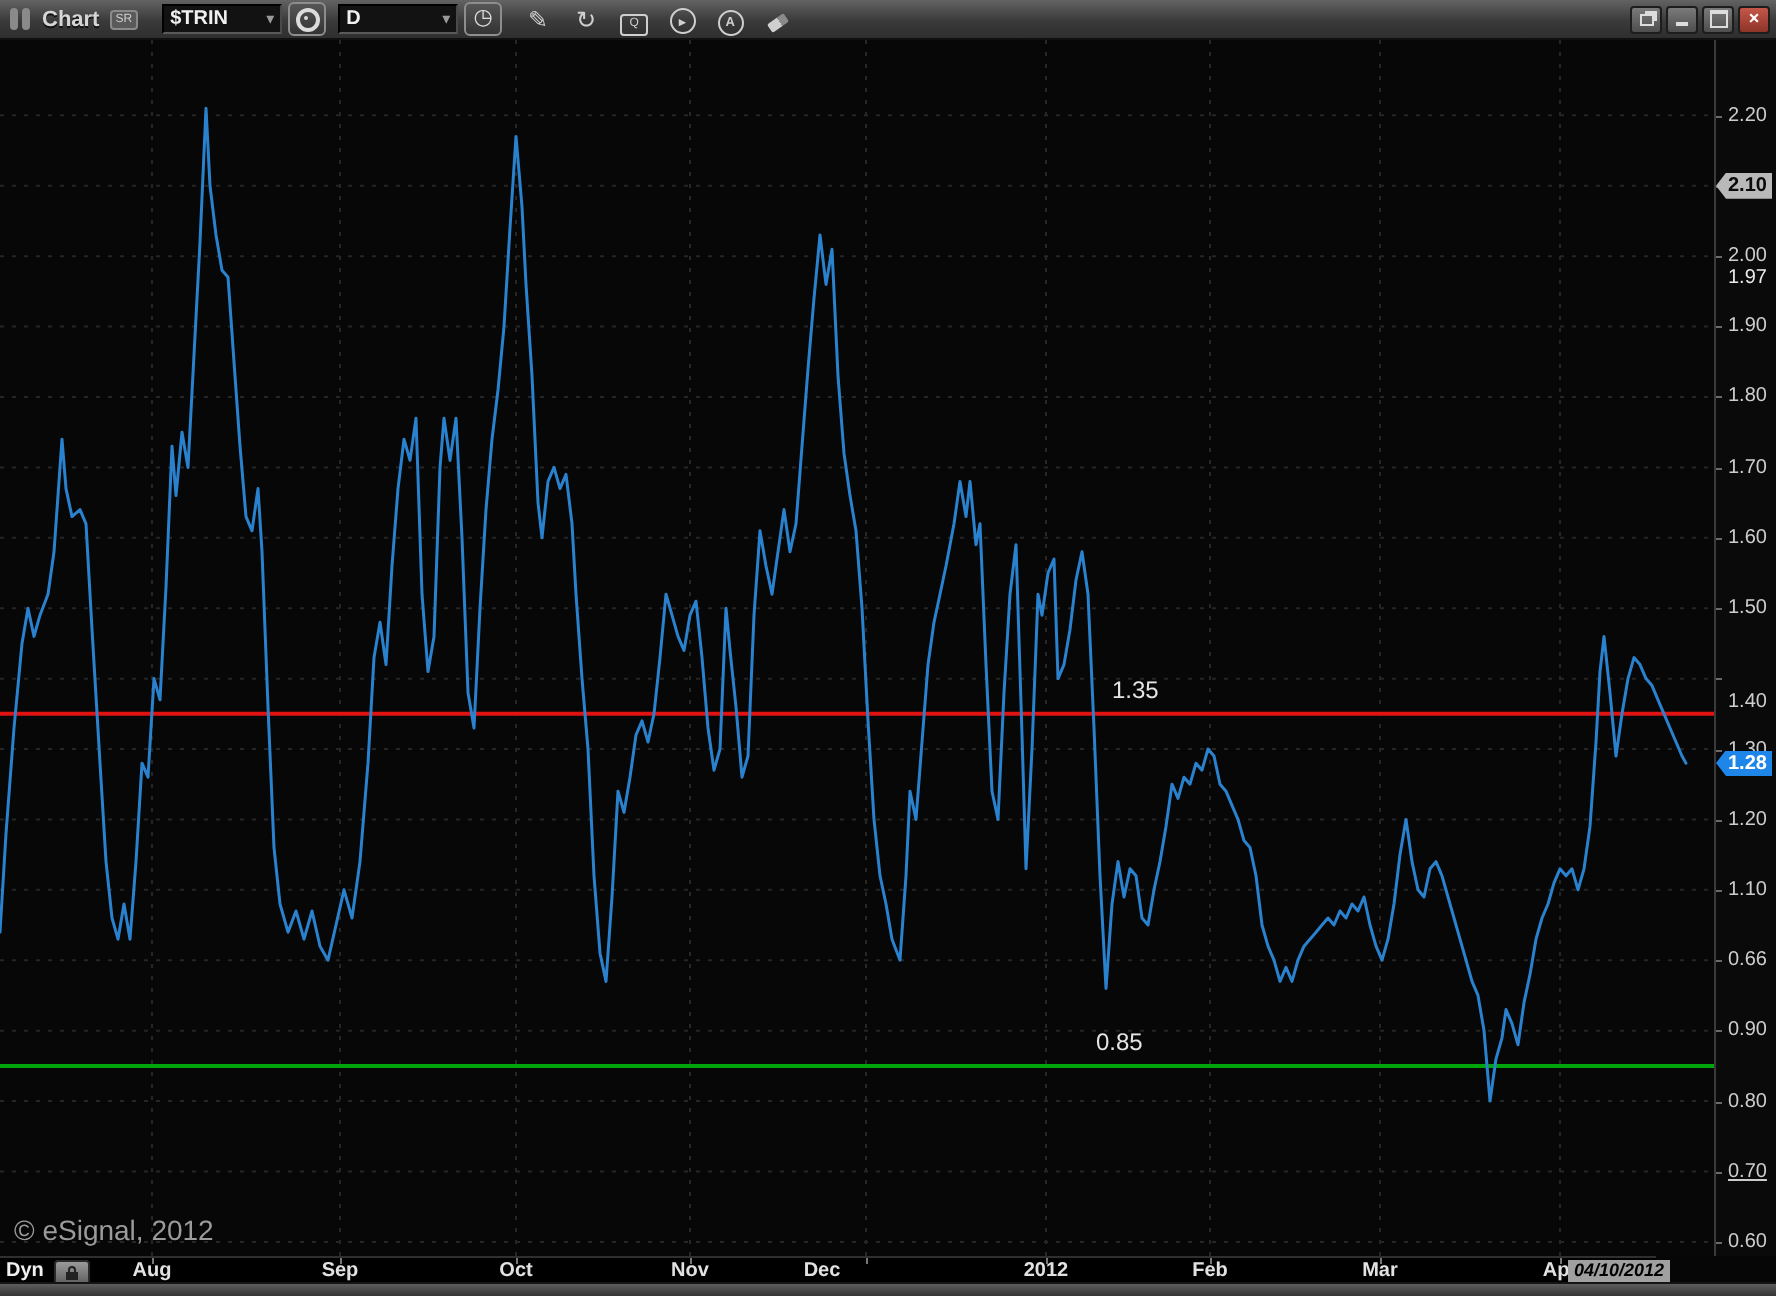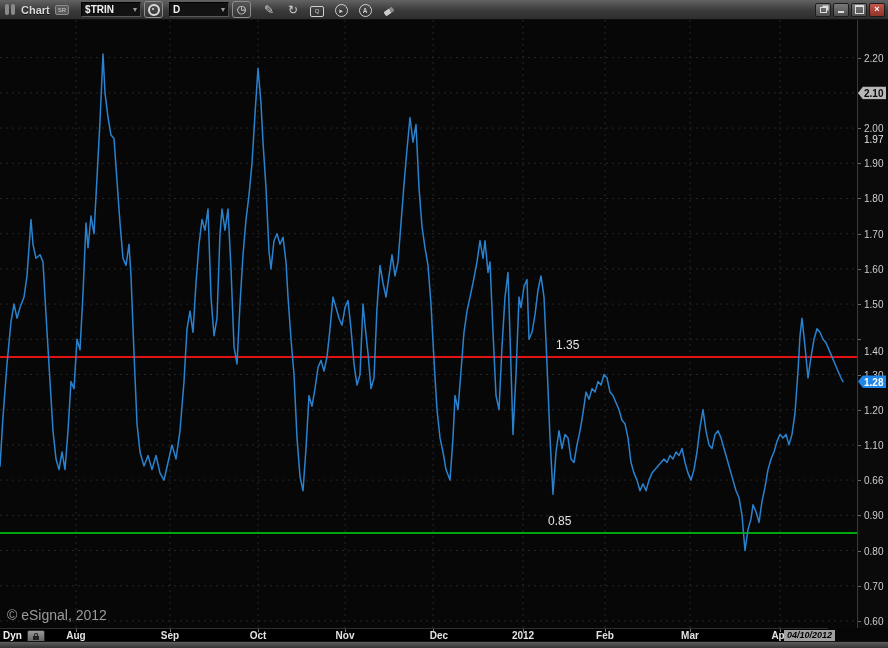--- a/index.html
+++ b/index.html
@@ -187,21 +187,21 @@
       <span class="ytick" style="top: 389.726px;">1.20</span>
       <span class="ydash" style="top: 424.931px;"></span>
       <span class="ytick" style="top: 424.931px;">1.10</span>
       <span class="ydash" style="top: 460.137px;"></span>
       <span class="ytick" style="top: 460.137px;">0.66</span>
       <span class="ydash" style="top: 495.342px;"></span>
       <span class="ytick" style="top: 495.342px;">0.90</span>
       <span class="ydash" style="top: 530.548px;"></span>
       <span class="ytick" style="top: 530.548px;">0.80</span>
       <span class="ydash" style="top: 565.753px;"></span>
-      <span class="ytick" style="top: 565.753px;">0.70</span>
+      <span class="ytick" style="top: 565.753px; text-decoration: underline;">0.70</span>
       <span class="ydash" style="top: 600.959px;"></span>
       <span class="ytick" style="top: 600.959px;">0.60</span>
       <span class="ytick" style="top: 118.643px; color: rgb(232, 232, 232);">1.97</span>
       <span class="ytag gray" style="top: 72.8755px;">2.10</span>
       <span class="ytag blue" style="top: 361.561px;">1.28</span>
     </div>
 
   <div id="x-axis">
     <span id="dyn">Dyn</span>
     <span id="lock-btn">
@@ -209,21 +209,21 @@
     </span>
   <span class="xtick" style="left: 76px;"></span>
       <span class="xlab" style="left: 76px;">Aug</span>
       <span class="xtick" style="left: 170px;"></span>
       <span class="xlab" style="left: 170px;">Sep</span>
       <span class="xtick" style="left: 258px;"></span>
       <span class="xlab" style="left: 258px;">Oct</span>
       <span class="xtick" style="left: 345px;"></span>
       <span class="xlab" style="left: 345px;">Nov</span>
       <span class="xtick" style="left: 433px;"></span>
-      <span class="xlab" style="left: 439px;">Dec</span>
+      <span class="xlab" style="left: 411px;">Dec</span>
       <span class="xtick" style="left: 523px;"></span>
       <span class="xlab" style="left: 523px;">2012</span>
       <span class="xtick" style="left: 605px;"></span>
       <span class="xlab" style="left: 605px;">Feb</span>
       <span class="xtick" style="left: 690px;"></span>
       <span class="xlab" style="left: 690px;">Mar</span>
       <span class="xtick" style="left: 780px;"></span>
       <span class="xlab" style="left: 780px;">Apr</span>
       <span class="datetag" style="left: 784px; font-style: italic;">04/10/2012</span>
     </div>

